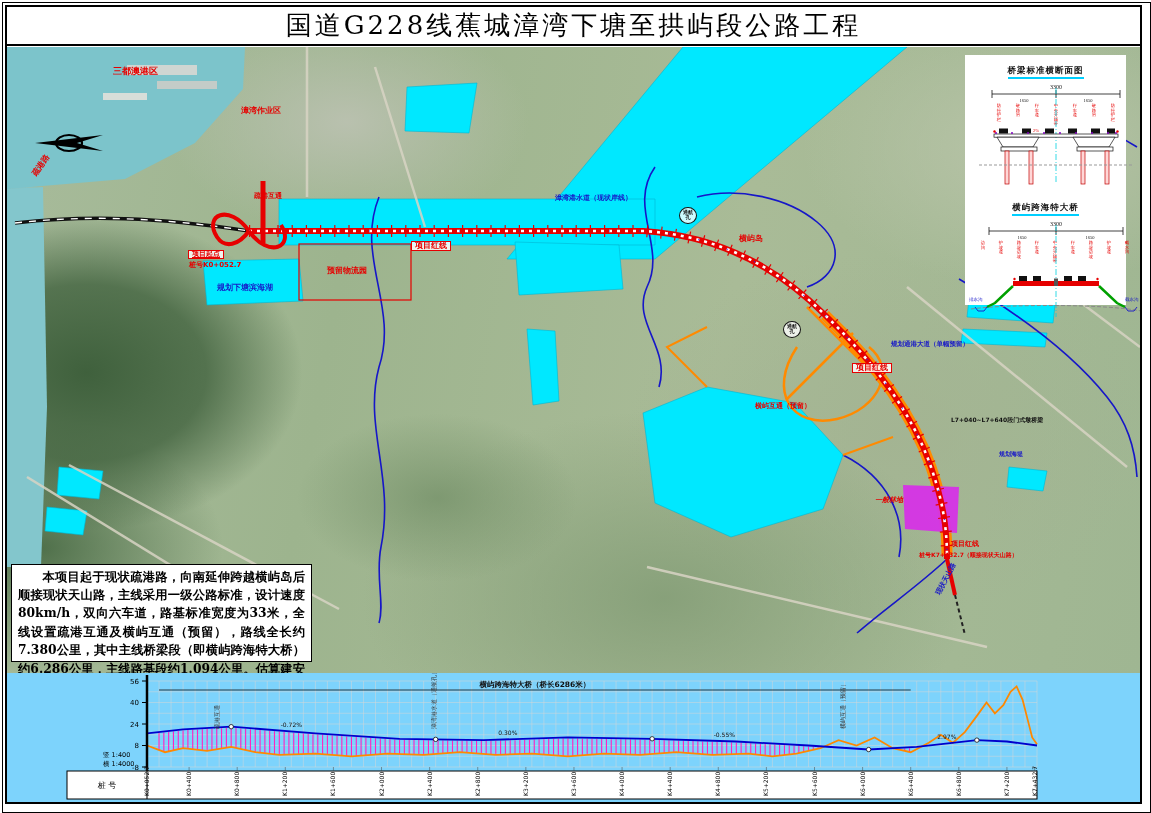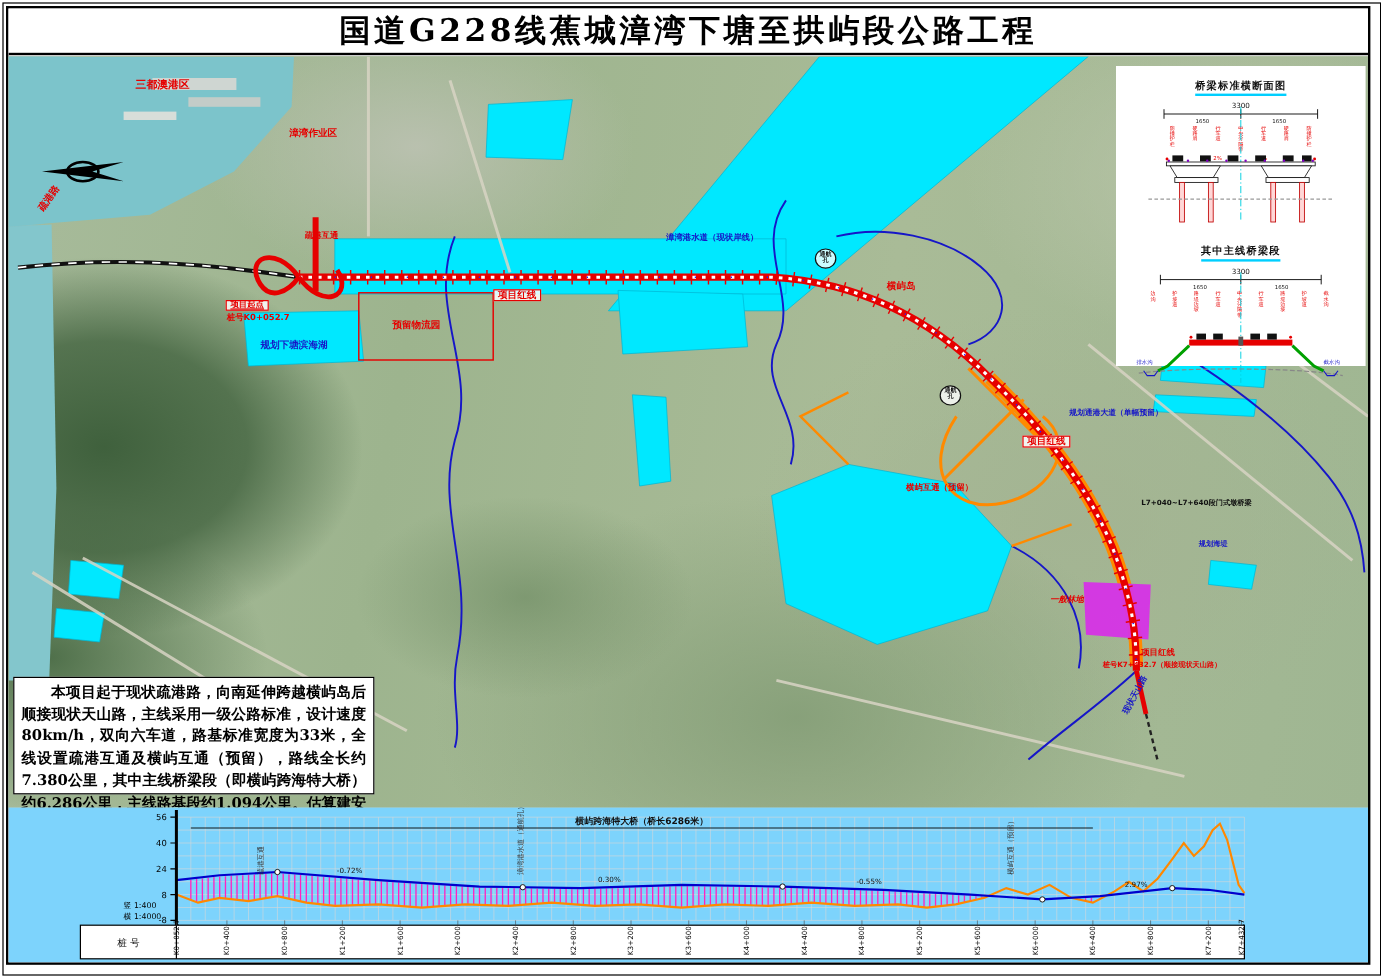--- a/index.html
+++ b/index.html
@@ -1,41 +1,41 @@
 <!DOCTYPE html>
 <html><head>
 <meta charset="utf-8">
 <style>
   html,body{margin:0;padding:0;background:#fff;font-family:"DejaVu Sans","Liberation Sans",sans-serif;}
   .page{position:relative;width:1143px;height:805px;margin:2px;border:1.5px solid #000;padding:2px;}
   .frame{position:relative;width:1133px;height:795px;border:2.5px solid #000;background:#fff;overflow:hidden;}
   
   .titlebar{height:37px;border-bottom:2.5px solid #000;display:flex;align-items:center;justify-content:center;background:#fff;}
-  .titlebar h1{margin:0;font-size:26px;font-weight:bold;letter-spacing:3px;color:#000;font-family:"DejaVu Serif","Liberation Serif",serif;}
+  .titlebar h1{margin:0;font-size:26px;font-weight:normal;letter-spacing:3px;color:#000;font-family:"DejaVu Serif","Liberation Serif",serif;}
   
   .map{position:absolute;left:0;top:39.5px;width:1133px;height:626px;overflow:hidden;
     background-color:#9db48e;
     background-image:
       radial-gradient(ellipse 300px 220px at 7% 52%, rgba(58,92,56,.95) 0%, rgba(58,92,56,.75) 40%, rgba(58,92,56,0) 72%),
       radial-gradient(ellipse 260px 180px at 3% 80%, rgba(70,104,66,.9) 0%, rgba(70,104,66,0) 70%),
       radial-gradient(ellipse 200px 120px at 38% 72%, rgba(118,146,106,.8) 0%, rgba(118,146,106,0) 70%),
       radial-gradient(ellipse 420px 260px at 58% 88%, rgba(130,156,117,.85) 0%, rgba(130,156,117,0) 72%),
       radial-gradient(ellipse 320px 200px at 90% 16%, rgba(186,197,170,.9) 0%, rgba(186,197,170,0) 70%),
       radial-gradient(ellipse 380px 260px at 78% 62%, rgba(163,179,146,.85) 0%, rgba(163,179,146,0) 70%),
       radial-gradient(ellipse 260px 160px at 30% 12%, rgba(188,194,178,.9) 0%, rgba(188,194,178,0) 70%),
       linear-gradient(100deg,#7fbfc4 0%,#8cc3c2 3.5%,#a6ba99 4.5%,#9db48e 30%,#a9bb97 62%,#9fb692 100%);}
   .map svg.mapsvg{position:absolute;left:0;top:0;}
   .map-label{position:absolute;white-space:nowrap;font-weight:bold;line-height:1.1;transform-origin:left top;pointer-events:none;}
   .map-label.boxed{border:1px solid currentColor;background:rgba(255,255,255,.85);padding:0 3px;}
   .map-label.circled{border:1px solid #111;background:rgba(255,255,255,.8);border-radius:50%;padding:2px 1px;width:14px;text-align:center;white-space:normal;}
   
   .desc-box{position:absolute;left:4px;top:517px;width:301px;height:98px;background:#fff;border:1.5px solid #000;padding:3px 6px;box-sizing:border-box;}
   .desc-box p{margin:0;font-size:12.3px;line-height:1.5;font-weight:600;color:#000;text-align:justify;text-indent:2em;font-family:"DejaVu Serif","Liberation Serif",serif;}
   
-  .sections-panel{position:absolute;right:2px;top:8px;width:208px;height:250px;background:#fff;padding:4px 2px;box-sizing:border-box;}
+  .sections-panel{position:absolute;right:14px;top:8px;width:161px;height:250px;background:#fff;padding:4px 2px;box-sizing:border-box;font-family:Liberation Serif, serif;}
   .section-fig{text-align:center;}
   .fig-title{display:inline-block;font-size:8.5px;font-weight:bold;color:#111;border-bottom:2px solid #00cfff;letter-spacing:1px;margin-bottom:1px;}
   
   .profile{position:absolute;left:0;top:665.5px;width:1133px;height:129px;background:#7dd3fc;}
 </style>
 </head>
 <body>
 
 <div class="page">
 <div class="frame">
@@ -204,21 +204,21 @@
             <rect x="110" y="67" width="36" height="4" fill="#fff" stroke="#111" stroke-width="0.7"></rect>
             <rect x="38" y="71" width="4" height="33" fill="#ffd7d7" stroke="#c00000" stroke-width="0.7"></rect>
             <rect x="62" y="71" width="4" height="33" fill="#ffd7d7" stroke="#c00000" stroke-width="0.7"></rect>
             <rect x="114" y="71" width="4" height="33" fill="#ffd7d7" stroke="#c00000" stroke-width="0.7"></rect>
             <rect x="138" y="71" width="4" height="33" fill="#ffd7d7" stroke="#c00000" stroke-width="0.7"></rect>
             <line x1="12" y1="85" x2="166" y2="85" stroke="#999" stroke-width="1" stroke-dasharray="3 2"></line>
           </g>
         </svg>
       </div>
       <div class="section-fig">
-        <div class="fig-title">其中主线桥梁段</div>
+        <div class="fig-title">横屿跨海特大桥</div>
         <svg id="roadbed-svg" width="178" height="108" viewBox="0 0 178 108">
           <line x1="22" y1="14" x2="156" y2="14" stroke="#111" stroke-width="0.8"></line>
           <line x1="22" y1="10" x2="22" y2="18" stroke="#111" stroke-width="0.8"></line>
           <line x1="89" y1="10" x2="89" y2="18" stroke="#111" stroke-width="0.8"></line>
           <line x1="156" y1="10" x2="156" y2="18" stroke="#111" stroke-width="0.8"></line>
           <text x="89" y="9" font-size="6" text-anchor="middle" fill="#111">3300</text>
           <text x="55" y="21.5" font-size="4.5" text-anchor="middle" fill="#111">1650</text>
           <text x="123" y="21.5" font-size="4.5" text-anchor="middle" fill="#111">1650</text>
           <g id="roadbed-col-labels">
                 <text x="16" y="27" font-size="4.3" fill="#e60000" text-anchor="middle"><tspan x="16" dy="0">边</tspan><tspan x="16" dy="4.515">沟</tspan></text>

